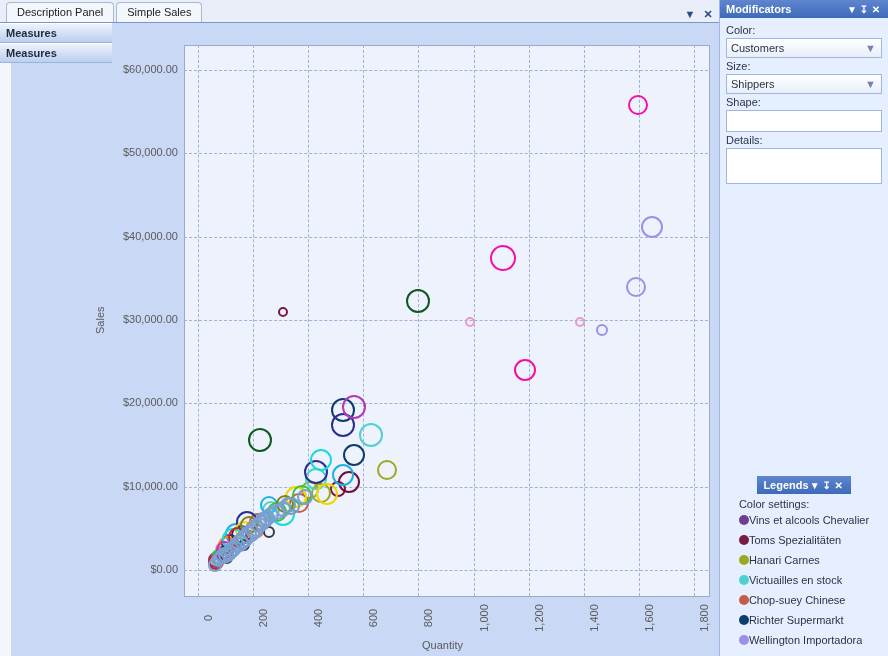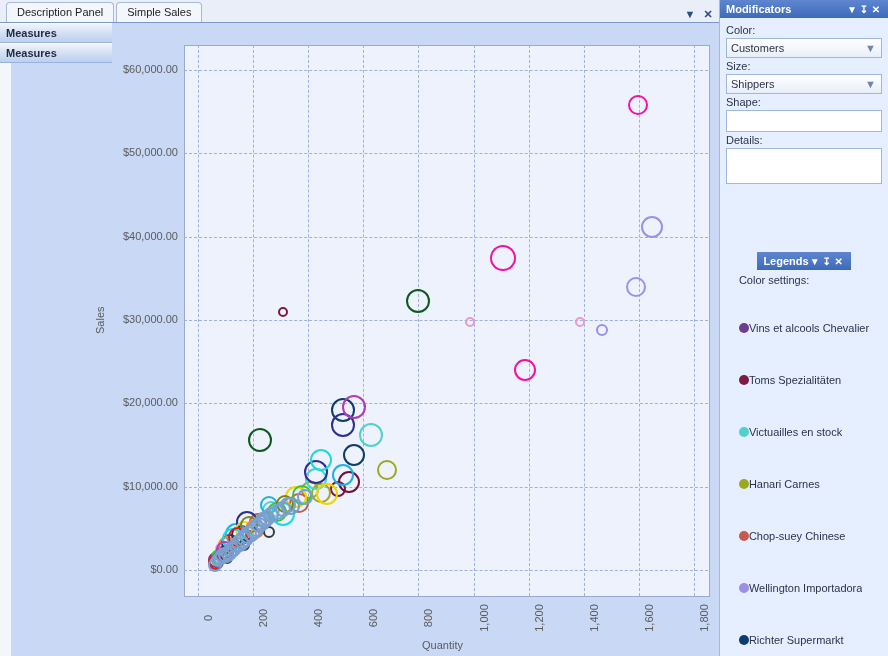--- a/index.html
+++ b/index.html
@@ -200,21 +200,20 @@
   }
   .field.blank { background: #fff; height: 20px;}
   #legends-panel .tool-body {
     padding-bottom: 6px;
   }
   .legend-item {
     display: flex;
     align-items: center;
     height: 20px;
     font-size: 11px;
-    margin-top: 32px;
   }
   .legend-swatch {
     width: 10px; height: 10px; border-radius: 50%;
     flex: none;
   }
   .legend-label {
     overflow: hidden; text-overflow: ellipsis; white-space: nowrap;
   }
   #modificators-panel { flex: none; }
   #mod-fill { flex: 1 1 auto; background: #e6efff; }
@@ -414,36 +413,36 @@
         <div id="legend-list">
             <div class="legend-item">
               <span class="legend-swatch" style="background: rgb(110, 63, 143);"></span>
               <span class="legend-label">Vins et alcools Chevalier</span>
             </div>
             <div class="legend-item">
               <span class="legend-swatch" style="background: rgb(122, 26, 71);"></span>
               <span class="legend-label">Toms Spezialitäten</span>
             </div>
             <div class="legend-item">
+              <span class="legend-swatch" style="background: rgb(156, 168, 31);"></span>
+              <span class="legend-label">Hanari Carnes</span>
+            </div>
+            <div class="legend-item">
               <span class="legend-swatch" style="background: rgb(79, 210, 207);"></span>
               <span class="legend-label">Victuailles en stock</span>
             </div>
             <div class="legend-item">
-              <span class="legend-swatch" style="background: rgb(156, 168, 31);"></span>
-              <span class="legend-label">Hanari Carnes</span>
-            </div>
-            <div class="legend-item">
               <span class="legend-swatch" style="background: rgb(198, 91, 75);"></span>
               <span class="legend-label">Chop-suey Chinese</span>
             </div>
             <div class="legend-item">
+              <span class="legend-swatch" style="background: rgb(13, 61, 107);"></span>
+              <span class="legend-label">Richter Supermarkt</span>
+            </div>
+            <div class="legend-item">
               <span class="legend-swatch" style="background: rgb(156, 143, 232);"></span>
               <span class="legend-label">Wellington Importadora</span>
-            </div>
-            <div class="legend-item">
-              <span class="legend-swatch" style="background: rgb(13, 61, 107);"></span>
-              <span class="legend-label">Richter Supermarkt</span>
             </div>
           </div>
       </div>
     </div>
   </div>
 </div>
 
 </body></html>

